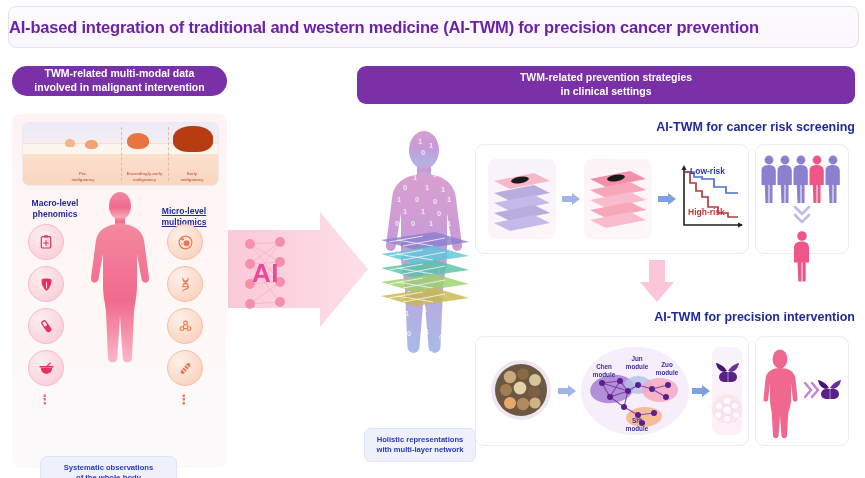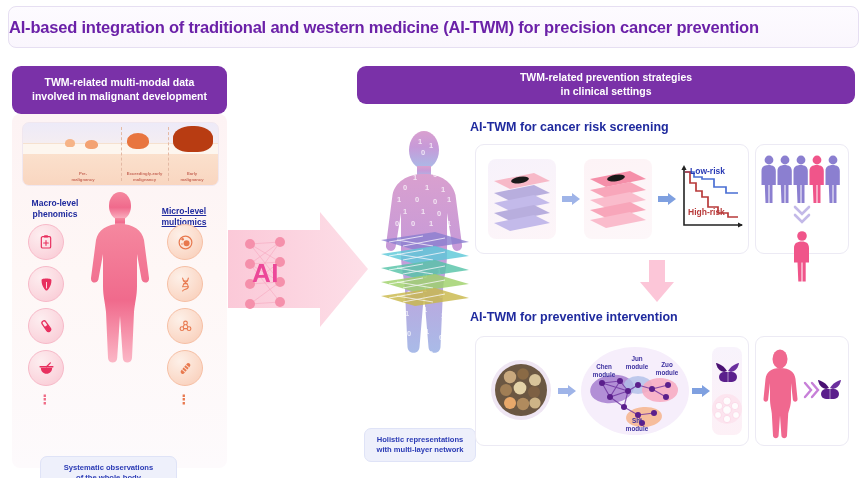--- a/index.html
+++ b/index.html
@@ -17,21 +17,21 @@
     font-size:16.5px;font-weight:bold;color:#6b21a8;letter-spacing:-0.2px;
     white-space:nowrap;
   }
 
   
   .banner{
     position:absolute;border-radius:9px;background:#7a31a8;
     display:flex;align-items:center;justify-content:center;text-align:center;
     color:#ffffff;font-size:10.5px;font-weight:bold;line-height:1.32;
   }
-  .banner-left{left:12px;top:66px;width:215px;height:48px;}
+  .banner-left{left:12px;top:66px;width:215px;height:30px;border-radius:16px;}
   .banner-right{left:357px;top:66px;width:498px;height:38px;}
 
   
   .left-panel{
     position:absolute;left:12px;top:114px;width:215px;height:354px;
     border-radius:8px;
     background:linear-gradient(180deg,#fdf3f4 0%,#fef7f6 45%,#fdfafc 100%);
     overflow:hidden;
   }
   .skin-card{
@@ -83,21 +83,21 @@
   .ai-arrow{position:absolute;left:228px;top:212px;width:140px;height:115px;}
   .ai-text{
     position:absolute;left:252px;top:258px;font-size:26px;font-weight:bold;
     color:#ec4899;letter-spacing:0.5px;
   }
 
   
   .right-area{position:absolute;left:470px;top:114px;width:385px;height:354px;}
   .sect-title{
     position:absolute;font-size:12.5px;font-weight:bold;color:#1f2a9e;
-    text-align:left;width:100%;
+    text-align:right;width:100%;
   }
   .card{
     position:absolute;border:1px solid #eceaf4;border-radius:9px;background:#fff;
   }
   .inner-tile{
     position:absolute;border-radius:8px;
   }
   .risk-label{position:absolute;font-size:8.5px;font-weight:bold;text-align:right;}
   .low{color:#2b3bb5;}
   .high{color:#b83a3a;}
@@ -112,21 +112,21 @@
 
 <div class="stage">
 
   <div class="title-bar">
     <div class="title-text">AI-based integration of traditional and western medicine (AI-TWM) for precision cancer prevention</div>
   </div>
 
   <div class="banner banner-left">
     <div>
       <div>TWM-related multi-modal data</div>
-      <div>involved in malignant development</div>
+      <div>involved in malignant intervention</div>
     </div>
   </div>
   <div class="banner banner-right">
     <div>
       <div>TWM-related prevention strategies</div>
       <div>in clinical settings</div>
     </div>
   </div>
 
   <div class="left-panel">
@@ -464,21 +464,21 @@
         </g>
       </svg>
     </div>
 
     <div style="position:absolute;left:170px;top:146px;">
       <svg width="34" height="42" viewBox="0 0 34 42">
           <path d="M9 0h16v22h9L17 42 0 22h9z" fill="#fcc3d6" opacity="0.95"></path>
         </svg>
     </div>
 
-    <div class="sect-title" style="top:196px;">AI-TWM for preventive intervention</div>
+    <div class="sect-title" style="top:196px;">AI-TWM for precision intervention</div>
 
     <div class="card" style="left:5px;top:222px;width:272px;height:108px;">
 
       <div style="position:absolute;left:14px;top:22px;width:62px;height:62px;">
         <svg width="62" height="62" viewBox="0 0 62 62">
           <circle cx="31" cy="31" r="30" fill="#efe6f3"></circle>
           <circle cx="31" cy="31" r="26" fill="#6b5742"></circle>
           <g>
             <circle cx="20" cy="18" r="6.2" fill="#c9a97e"></circle>
             <circle cx="33" cy="15" r="5.8" fill="#8a6a45"></circle>

